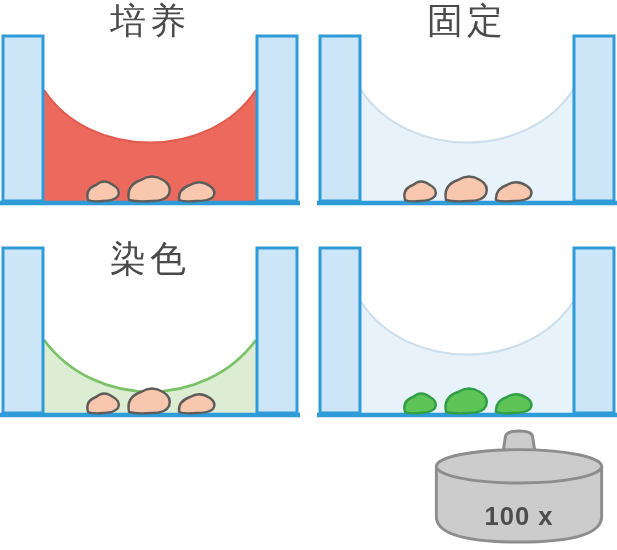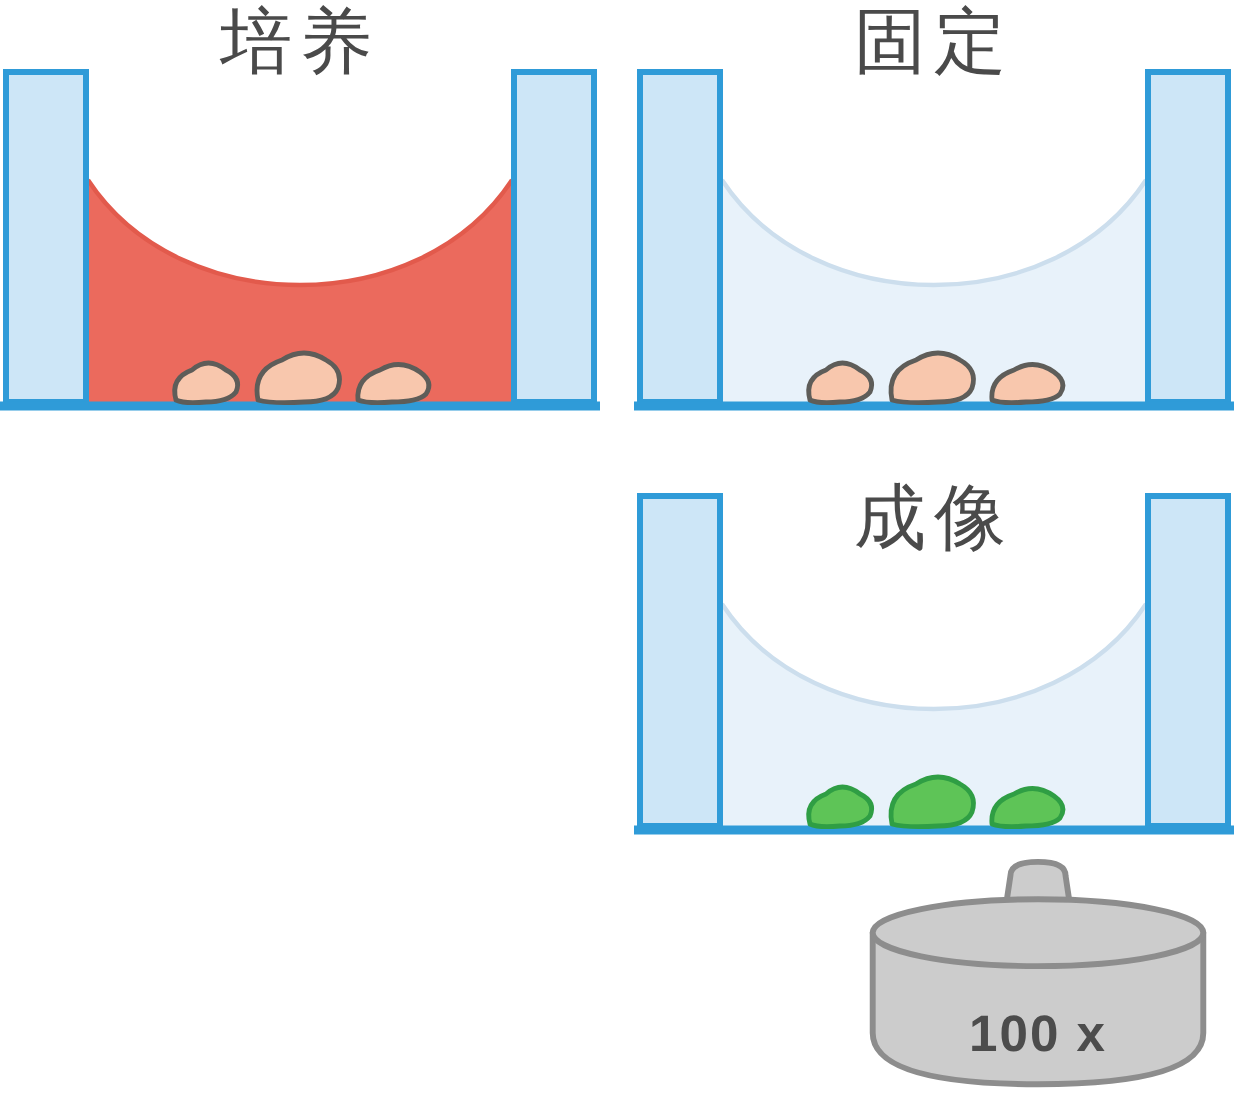--- a/index.html
+++ b/index.html
@@ -78,23 +78,33 @@
     <svg class="well" viewBox="0 0 300 212">
       <path class="liquid-blue" d="M44,90 C90,160 210,160 256,90 L256,201 L44,201 Z"></path>
       <path class="meniscus meniscus-blue" d="M44,90 C90,160 210,160 256,90"></path>
       <rect class="wall" x="3" y="36" width="40" height="165"></rect>
       <rect class="wall" x="257" y="36" width="40" height="165"></rect>
       <line class="baseline" x1="0" y1="203" x2="300" y2="203"></line>
       <use href="#organoids" class="organoid-pink"></use>
     </svg>
   </div>
 
+  <div class="panel row2 p3">
+    <div class="panel-title">染色</div>
+    <svg class="well" viewBox="0 0 300 212">
+      <path class="liquid-green" d="M44,128 C95,197 205,197 256,128 L256,201 L44,201 Z"></path>
+      <path class="meniscus meniscus-green" d="M44,128 C95,197 205,197 256,128"></path>
+      <rect class="wall" x="3" y="36" width="40" height="165"></rect>
+      <rect class="wall" x="257" y="36" width="40" height="165"></rect>
+      <line class="baseline" x1="0" y1="203" x2="300" y2="203"></line>
+      <use href="#organoids" class="organoid-pink"></use>
+    </svg>
+  </div>
 
   <div class="panel row2 p4">
-    <div class="panel-title">成像</div>
     <svg class="well" viewBox="0 0 300 212">
       <path class="liquid-blue" d="M44,90 C90,160 210,160 256,90 L256,201 L44,201 Z"></path>
       <path class="meniscus meniscus-blue" d="M44,90 C90,160 210,160 256,90"></path>
       <rect class="wall" x="3" y="36" width="40" height="165"></rect>
       <rect class="wall" x="257" y="36" width="40" height="165"></rect>
       <line class="baseline" x1="0" y1="203" x2="300" y2="203"></line>
       <use href="#organoids" class="organoid-green"></use>
     </svg>
   </div>
 

